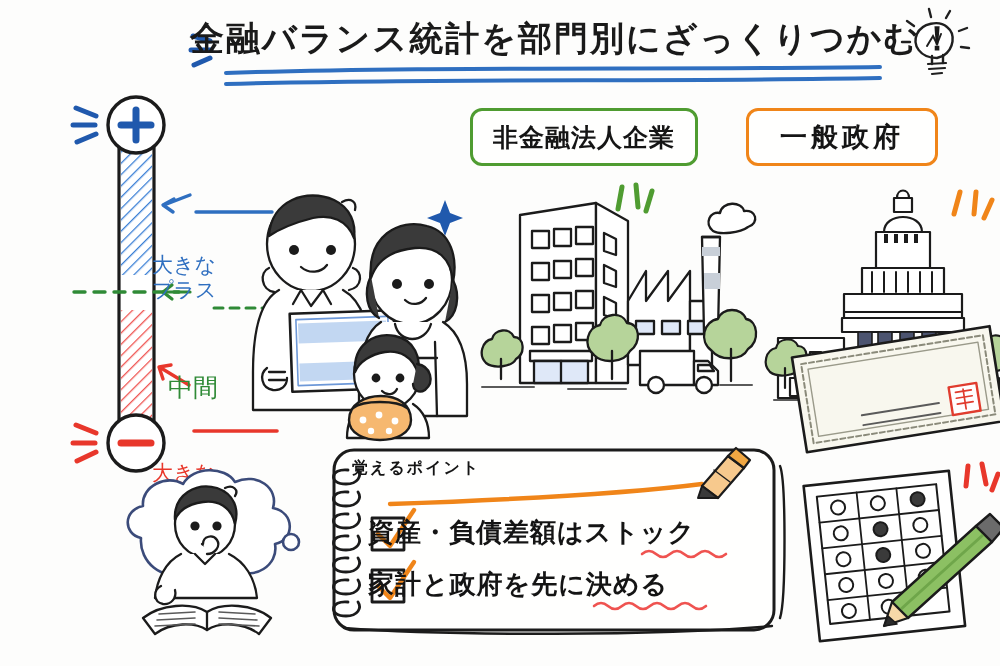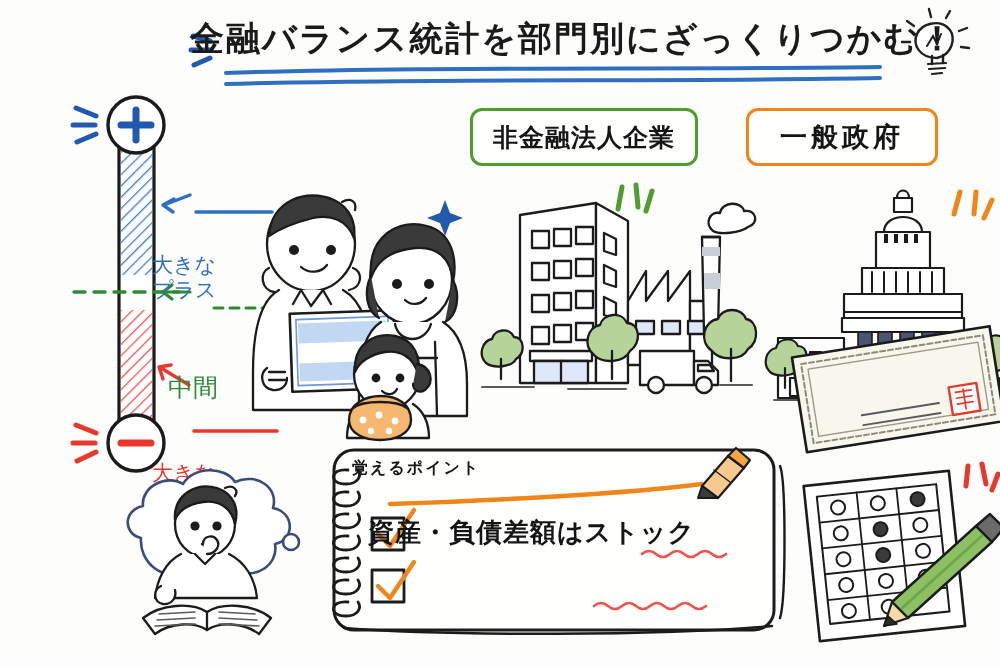--- a/index.html
+++ b/index.html
@@ -549,20 +549,21 @@
         <rect x="48" y="130" width="32" height="32" fill="#ffffff"></rect>
       </g>
       <path d="M54 146 L66 158 L90 122" stroke="#f08519" stroke-width="4.4" fill="none"></path>
 
       <path d="M318 114 q 7 -6 14 0 t 14 0 t 14 0 t 14 0 t 14 0 t 14 0" stroke="#ef5350" stroke-width="2.6" fill="none"></path>
       <path d="M270 166 q 7 -6 14 0 t 14 0 t 14 0 t 14 0 t 14 0 t 14 0 t 14 0 t 14 0" stroke="#ef5350" stroke-width="2.6" fill="none"></path>
     </svg>
 
     <div class="note-title" style="left:72px; top:18px;">覚えるポイント</div>
     <div class="note-item note-item-1" style="left:88px; top:75px;">資産・負債差額はストック</div>
+    <div class="note-item note-item-2" style="left:88px; top:127px;">家計と政府を先に決める</div>
   </div>
 
   <div class="abs" style="left:752px; top:452px;">
     <svg width="245" height="200" stroke="#1b1b1b" fill="none" stroke-width="2.3" stroke-linecap="round" stroke-linejoin="round">
 
       <g stroke="#e8372b" stroke-width="5">
         <line x1="172" y1="14" x2="170" y2="34"></line>
         <line x1="186" y1="12" x2="190" y2="32"></line>
         <line x1="202" y1="22" x2="196" y2="38"></line>
       </g>

